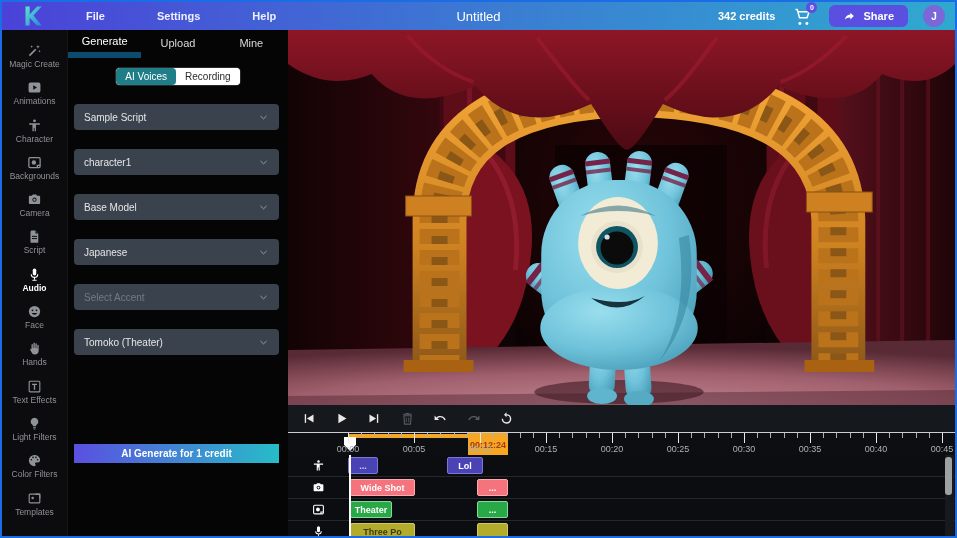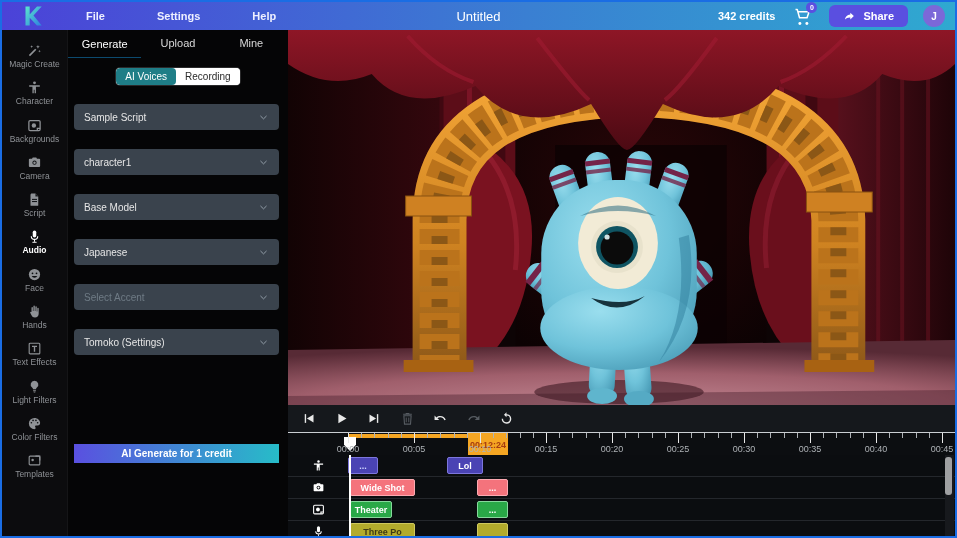--- a/index.html
+++ b/index.html
@@ -32,21 +32,21 @@
   .side-item { height:37.3px; display:flex; flex-direction:column; align-items:center; justify-content:flex-start; gap:2px; color:#8f9296; cursor:pointer; }
   .side-item svg { flex:0 0 auto; }
   .side-label { font-size:8.5px; line-height:9px; text-align:center; }
   .side-item.active { color:#ffffff; }
   .side-item.active .side-label { font-weight:bold; }
 
   
   .panel { width:220px; background:#050506; display:flex; flex-direction:column; }
   .tabs { display:flex; height:28px; }
   .tab { flex:1; display:flex; align-items:center; justify-content:center; font-size:11px; color:#d8d8d8; cursor:pointer; border-bottom:2px solid transparent; }
-  .tab.active { color:#fff; border-bottom:1px solid #0c4a6e; }
+  .tab.active { color:#fff; border-bottom:6px solid #0c4a6e; }
   .voice-toggle { margin:10px auto 0; display:flex; background:#fff; border-radius:4px; overflow:hidden; box-shadow:0 0 0 1px rgba(255,255,255,.15); }
   .seg { padding:3px 9px; font-size:10px; color:#2b2b2b; background:#fff; cursor:pointer; }
   .seg.active { background:#1f7e87; color:#fff; border-radius:4px; }
   .dd { height:26px; margin:19px 9px 0 6px; background:#3a434d; border-radius:4px; display:flex; align-items:center;
     justify-content:space-between; padding:4px 10px; font-size:10px; color:#e6e6e6; cursor:pointer; }
   .dd .chev { color:#9aa6b0; display:flex; }
   .dd.placeholder { color:#6f7b85; }
   .gen-btn { margin:89px 9px 0 6px; height:19px; border:none; border-radius:0; color:#fff; font-size:10px; font-weight:bold;
     background:linear-gradient(90deg,#5a50e0 0%,#27bcc8 100%); cursor:pointer; }
 
@@ -126,20 +126,27 @@
 
     <div class="sidebar">
         <div class="side-item">
           <svg viewBox="0 0 24 24" width="15" height="15" fill="currentColor">
             <path d="M13.1 12.7 15 10.8l-1.8-1.8-1.9 1.9L3 19.2 4.8 21l8.3-8.3zM17.5 3l.9 2.1L20.5 6l-2.1.9-.9 2.1-.9-2.1L14.5 6l2.1-.9zM7.5 3.5l.7 1.6 1.6.7-1.6.7-.7 1.6-.7-1.6-1.6-.7 1.6-.7zM20 11l.6 1.4L22 13l-1.4.6L20 15l-.6-1.4L18 13l1.4-.6z"></path>
           </svg>
           <div class="side-label">Magic Create</div>
         </div>
         <div class="side-item">
           <svg viewBox="0 0 24 24" width="15" height="15" fill="currentColor">
+            <rect x="2.5" y="4" width="19" height="16" rx="3"></rect>
+            <path d="M10 8.5v7l6-3.5z" fill="#0b0d10"></path>
+          </svg>
+          <div class="side-label">Animations</div>
+        </div>
+        <div class="side-item">
+          <svg viewBox="0 0 24 24" width="15" height="15" fill="currentColor">
             <circle cx="12" cy="4.5" r="2.3"></circle>
             <path d="M3.5 8.5h17v2.2h-6.2V21h-2.1v-5.5h-1.4V21H8.7V10.7H3.5z"></path>
           </svg>
           <div class="side-label">Character</div>
         </div>
         <div class="side-item">
           <svg viewBox="0 0 24 24" width="15" height="15" fill="currentColor">
             <rect x="3" y="4" width="18" height="16" rx="2" fill="none" stroke="currentColor" stroke-width="2"></rect>
             <circle cx="11" cy="12" r="3.5"></circle>
             <path d="M16.5 20v-3.5H21" fill="none" stroke="currentColor" stroke-width="2"></path>
@@ -267,21 +274,21 @@
           </div>
           <div class="dd placeholder">
             <span class="dd-value">Select Accent</span>
             <span class="chev">
               <svg viewBox="0 0 24 24" width="11" height="11" fill="currentColor">
                 <path d="M6 9.2 12 15l6-5.8" fill="none" stroke="currentColor" stroke-width="2" stroke-linecap="round"></path>
               </svg>
             </span>
           </div>
           <div class="dd">
-            <span class="dd-value">Tomoko (Settings)</span>
+            <span class="dd-value">Tomoko (Theater)</span>
             <span class="chev">
               <svg viewBox="0 0 24 24" width="11" height="11" fill="currentColor">
                 <path d="M6 9.2 12 15l6-5.8" fill="none" stroke="currentColor" stroke-width="2" stroke-linecap="round"></path>
               </svg>
             </span>
           </div>
         </div>
       <button class="gen-btn">AI Generate for 1 credit</button>
     </div>
 

